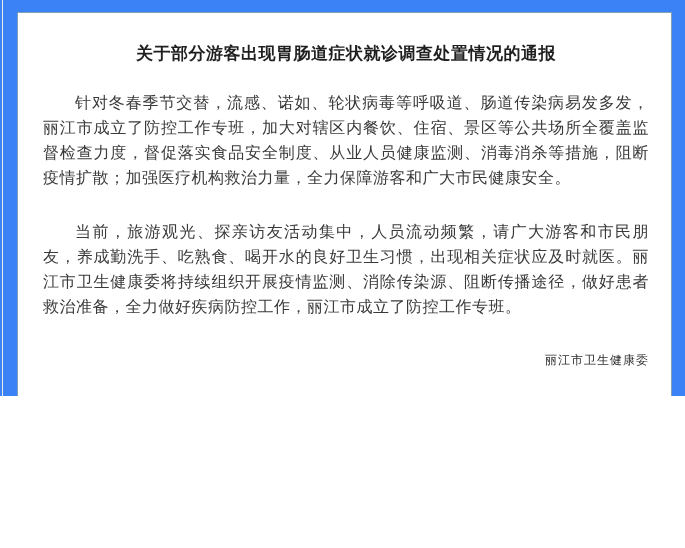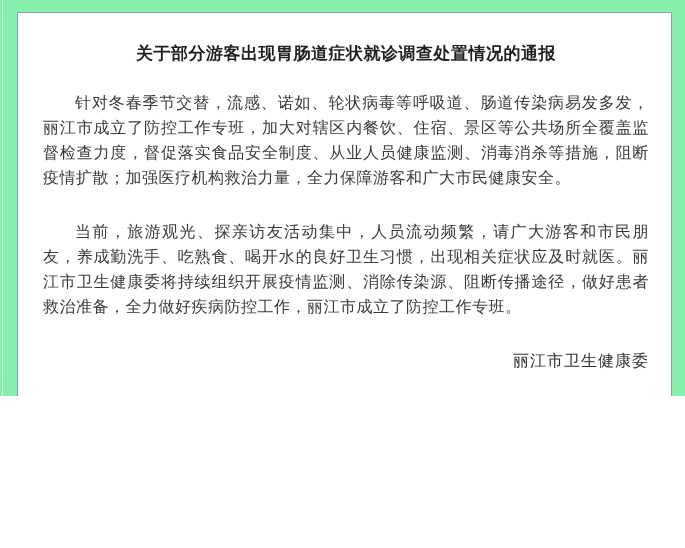--- a/index.html
+++ b/index.html
@@ -4,21 +4,21 @@
 <style>
   html, body {
     margin: 0;
     padding: 0;
     font-family: "Liberation Sans", sans-serif;
   }
   .canvas {
     position: relative;
     width: 685px;
     height: 396px;
-    background: #86efac;
+    background: #3b82f6;
     overflow: hidden;
   }
   .left-edge-line {
     position: absolute;
     left: 2px;
     top: 0;
     width: 1px;
     height: 540px;
     background: #ececec;
   }
@@ -61,21 +61,21 @@
     font-size: 16px;
     line-height: 25px;
     letter-spacing: 0.5px;
     text-align: justify;
     text-indent: 2em;
     color: #3a3a3a;
     word-break: normal;
   }
   .signature {
     margin: 18px 0 0 0;
-    font-size: 16px;
+    font-size: 12px;
     line-height: 25px;
     letter-spacing: 1px;
     text-align: right;
     color: #2f2f2f;
   }
   .doc-date {
     margin: 28px 0 0 0;
     padding-right: 6px;
     font-size: 16px;
     line-height: 25px;

